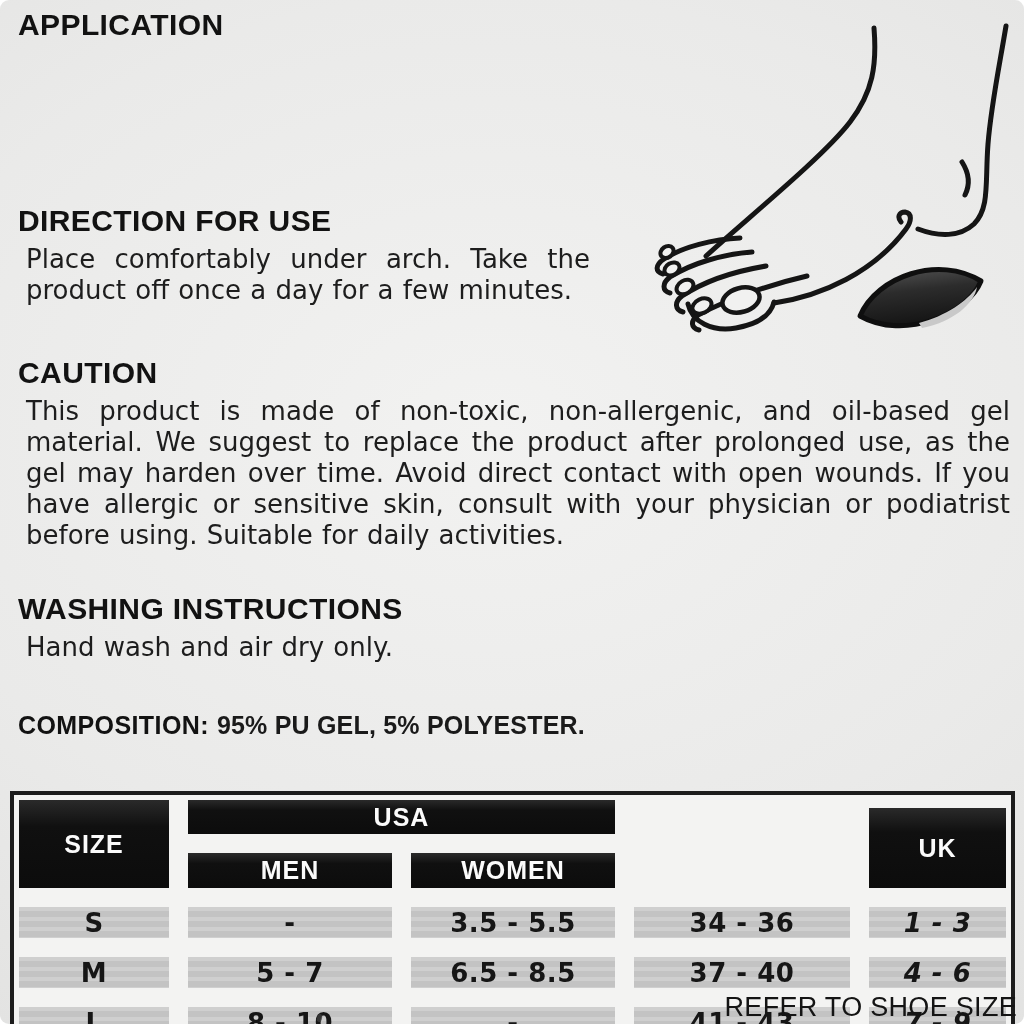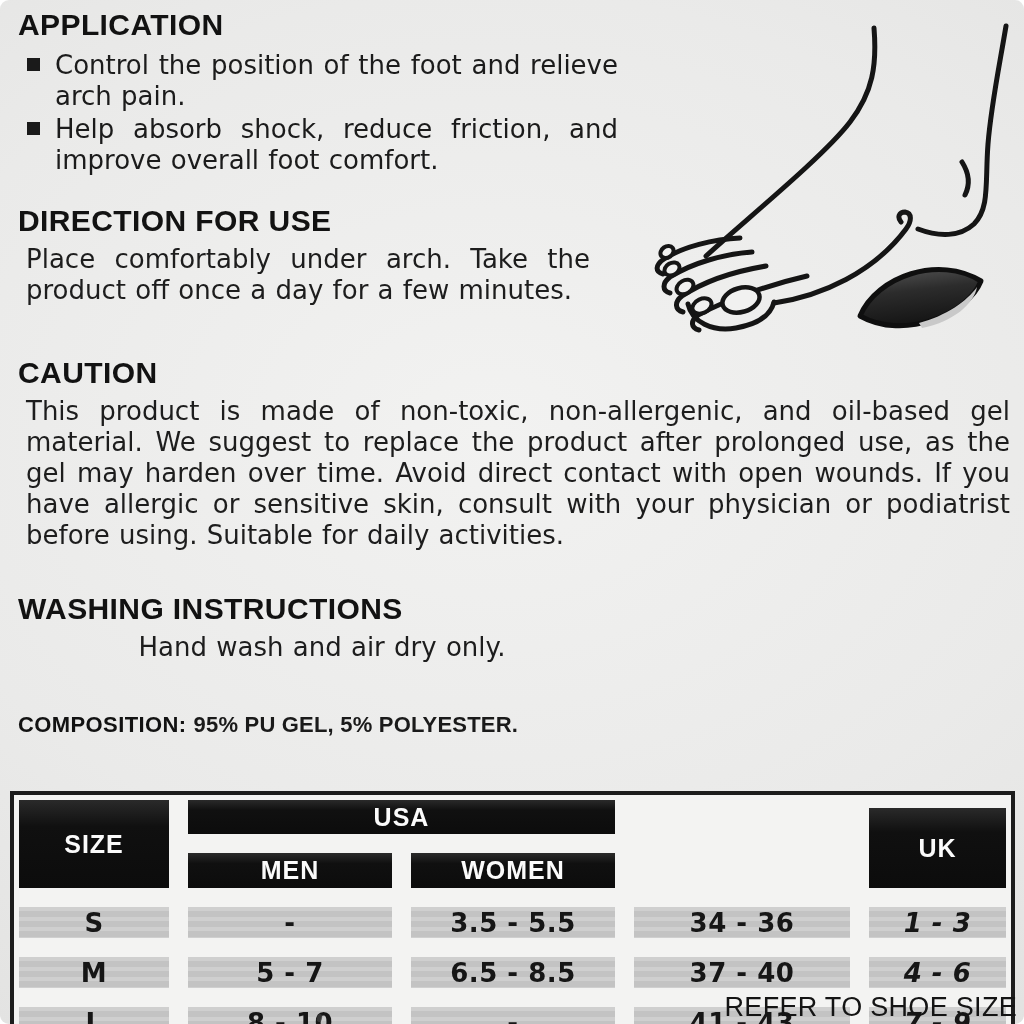--- a/index.html
+++ b/index.html
@@ -29,41 +29,41 @@
   .sec-washing{top:592px;width:600px;}
 
   .body-text{
     margin:6px 0 0 8px;
     font-size:26px;
     line-height:31px;
     text-align:justify;
     color:#1d1d1d;
     word-spacing:1px;
   }
-  .no-justify{text-align:center;}
+  .no-justify{text-align:left;}
 
   ul.bullets{list-style:none;margin:8px 0 0 0;padding:0;}
   ul.bullets li{
     position:relative;
     padding-left:37px;
     margin-bottom:2px;
     font-size:26px;
     line-height:31px;
     text-align:justify;
     word-spacing:1px;
   }
   .bullet{
     position:absolute;left:9px;top:8px;
     width:13px;height:13px;
     background:#1a1a1a;
   }
 
   .composition{
     position:absolute;left:18px;top:708px;width:980px;
-    font-size:22px;line-height:34px;
+    font-size:25px;line-height:34px;
   }
   .composition .h{
     font-family:"Liberation Sans", sans-serif;
     font-weight:700;letter-spacing:.4px;color:#121212;
   }
   .composition .v{
     font-family:"Liberation Sans", sans-serif;
     font-weight:700;color:#1a1a1a;letter-spacing:.2px;
   }
 
@@ -133,30 +133,20 @@
     width:400px;height:350px;
   }
 </style>
 </head>
 <body>
 
 <div class="page">
 
   <section class="sec sec-application">
     <h2>APPLICATION</h2>
-    <ul class="bullets">
-      <li>
-        <span class="bullet"></span>
-        <span>Control the position of the foot and relieve arch pain.</span>
-      </li>
-      <li>
-        <span class="bullet"></span>
-        <span>Help absorb shock, reduce friction, and improve overall foot comfort.</span>
-      </li>
-    </ul>
   </section>
 
   <section class="sec sec-direction">
     <h2>DIRECTION FOR USE</h2>
     <p class="body-text">Place comfortably under arch. Take the product off once a day for a few minutes.</p>
   </section>
 
   <section class="sec sec-caution">
     <h2>CAUTION</h2>
     <p class="body-text">This product is made of non-toxic, non-allergenic, and oil-based gel material. We suggest to replace the product after prolonged use, as the gel may harden over time. Avoid direct contact with open wounds. If you have allergic or sensitive skin, consult with your physician or podiatrist before using. Suitable for daily activities.</p>

